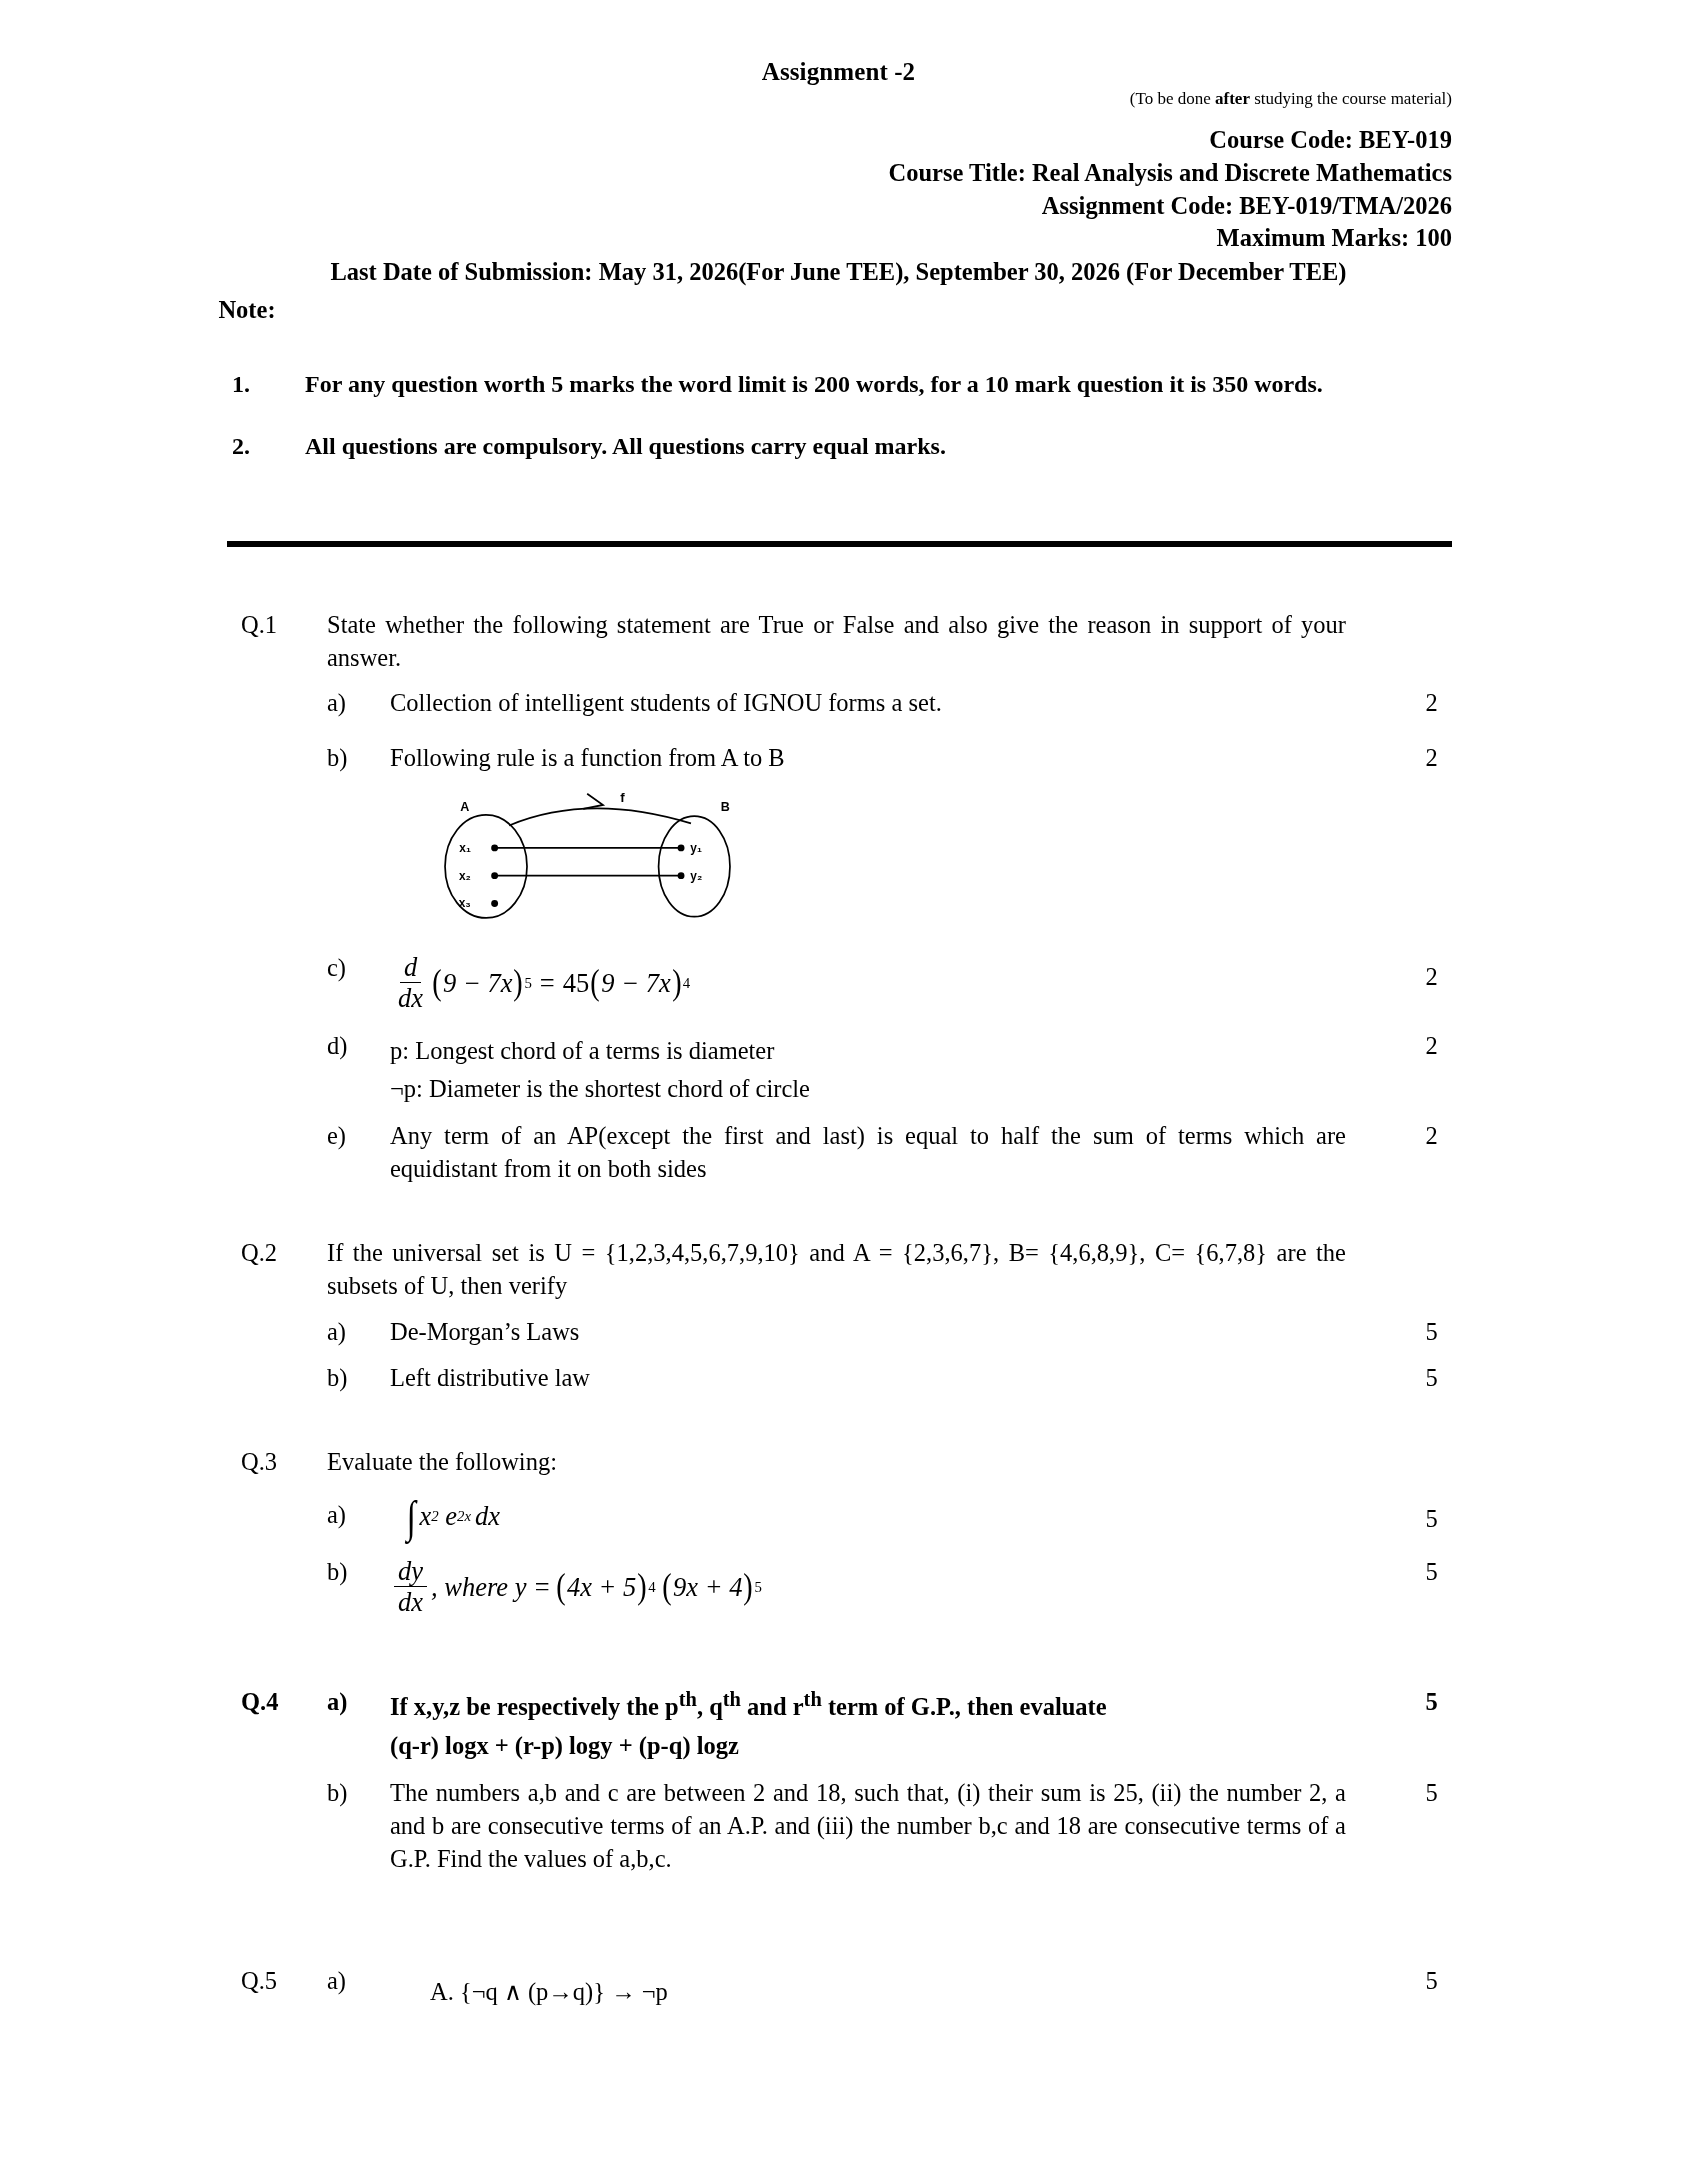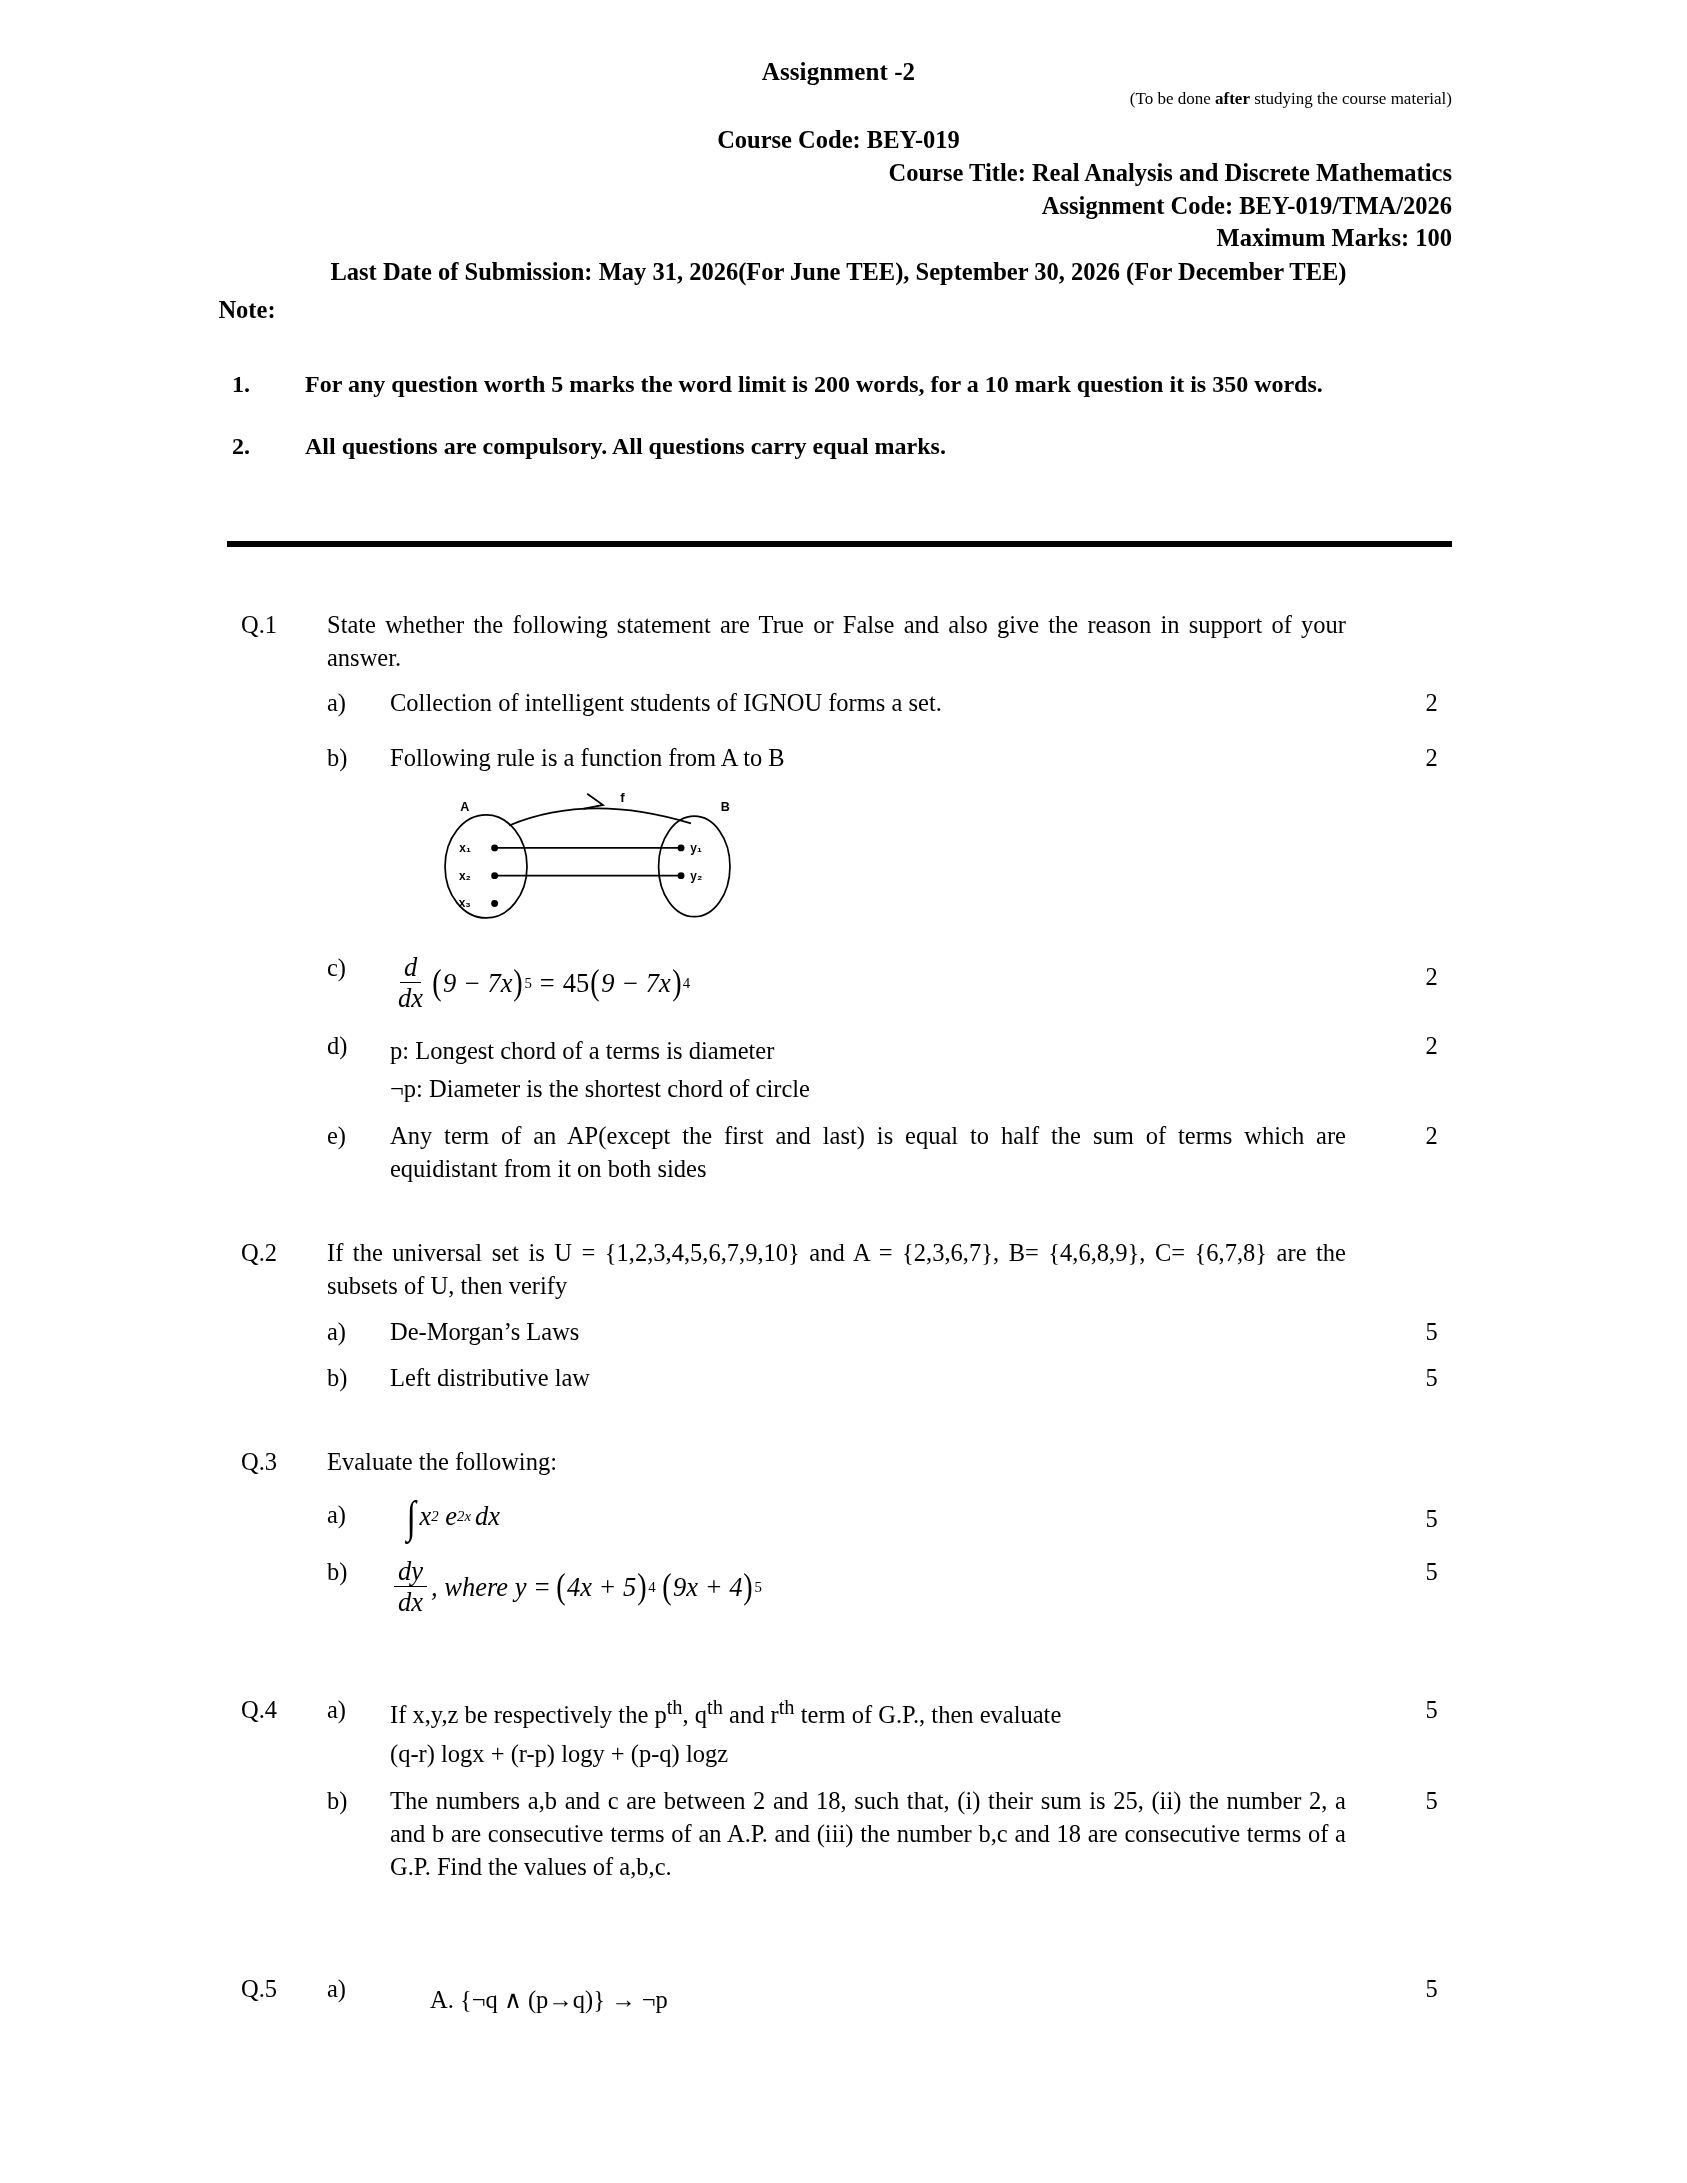--- a/index.html
+++ b/index.html
@@ -36,21 +36,21 @@
     font-size: 17px;
     line-height: 1.28;
   }
   .hdr-sub b { font-weight: bold; }
   .hdr-right {
     text-align: right;
     font-weight: bold;
     font-size: 24.5px;
     line-height: 1.33;
   }
-  .hdr-right.first { margin-top: 14.6px; text-align: center; }
+  .hdr-right.first { margin-top: 14.6px; }
   .hdr-center-bold {
     text-align: center;
     font-weight: bold;
     font-size: 24.5px;
     line-height: 1.33;
     margin-top: 1.3px;
   }
   .hdr-note {
     text-align: left;
     font-weight: bold;
@@ -414,21 +414,21 @@
           </span>
         </div>
         <div class="marks" style="top:0px;">5</div>
       </div>
     </div>
 
     <div class="spacer-lg"></div>
     <div class="spacer-sm"></div>
 
     <div class="q-block">
-      <div class="sub-row" style="margin-top:8px;">
+      <div class="sub-row" style="margin-top:0;font-weight:bold;">
         <div class="q-label">Q.4</div>
         <div class="sub-letter">a)</div>
         <div class="sub-body nojust">
           <div><span>If x,y,z be respectively the p</span><sup>th</sup><span>, q</span><sup>th</sup><span> and r</span><sup>th</sup><span> term of G.P., then evaluate</span></div>
           <div style="margin-top:6.6px;">(q-r) logx + (r-p) logy + (p-q) logz</div>
         </div>
         <div class="marks">5</div>
       </div>
 
       <div class="sub-row" style="margin-top:14.6px;">

